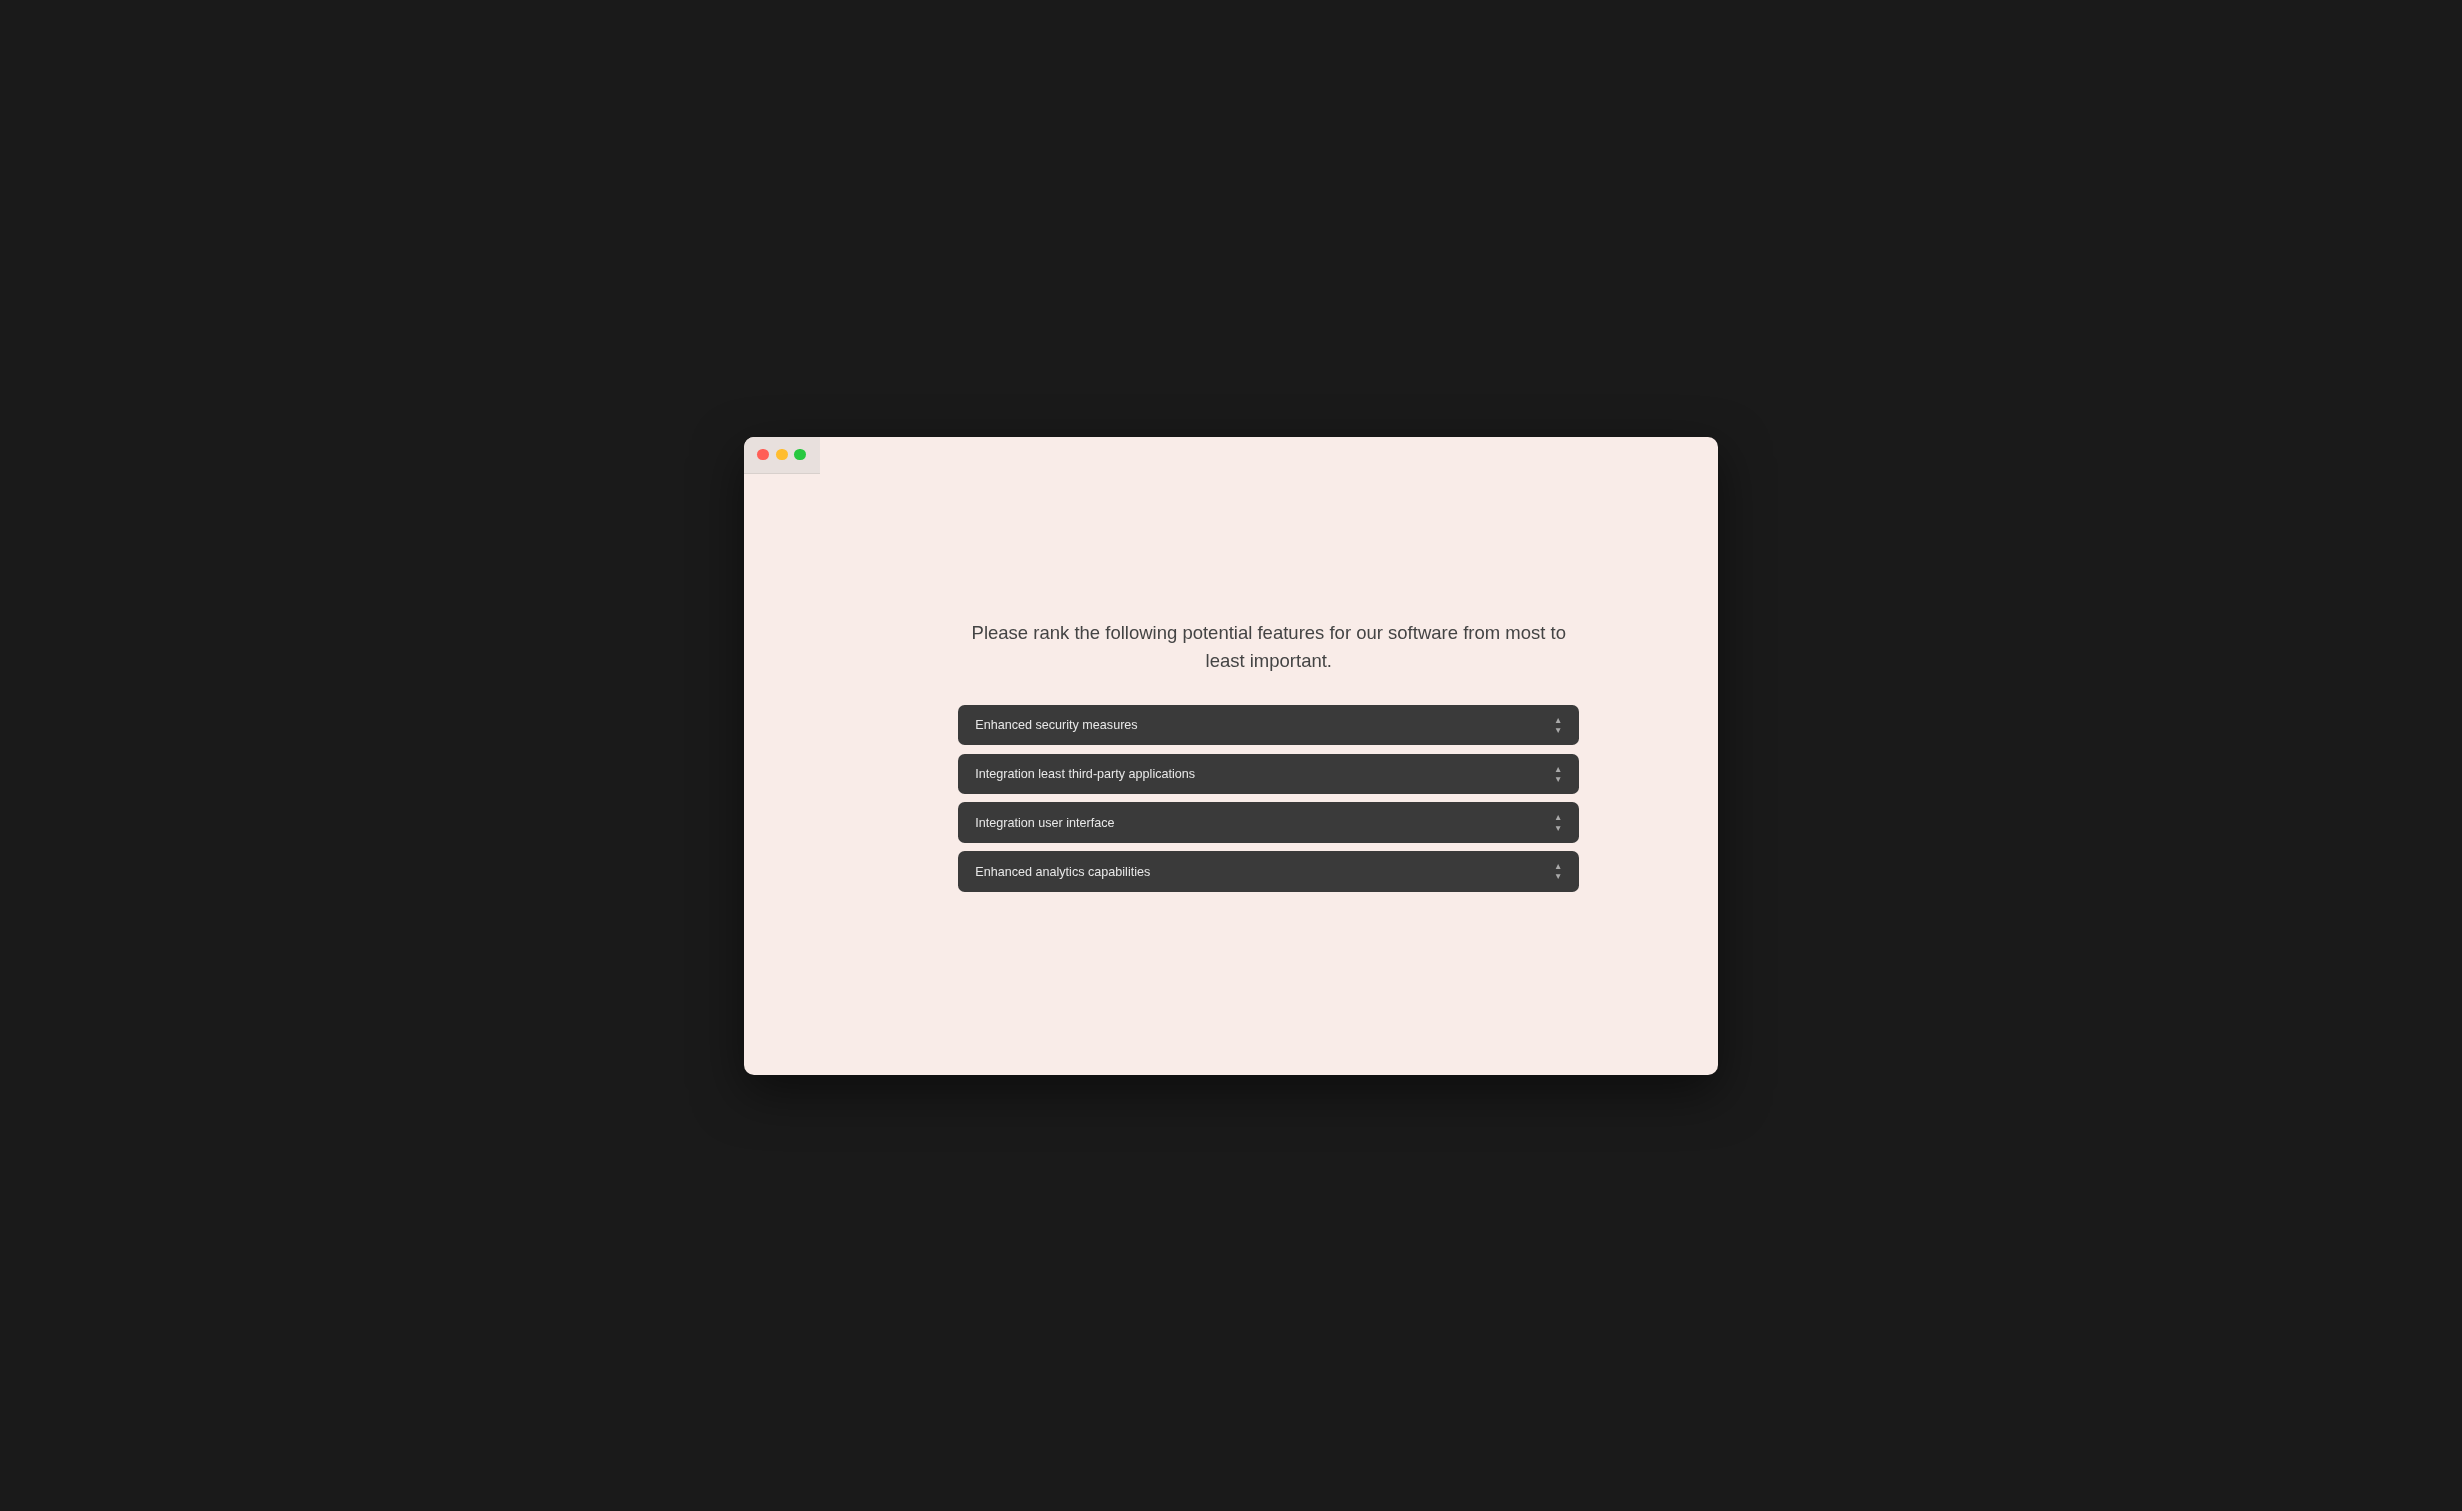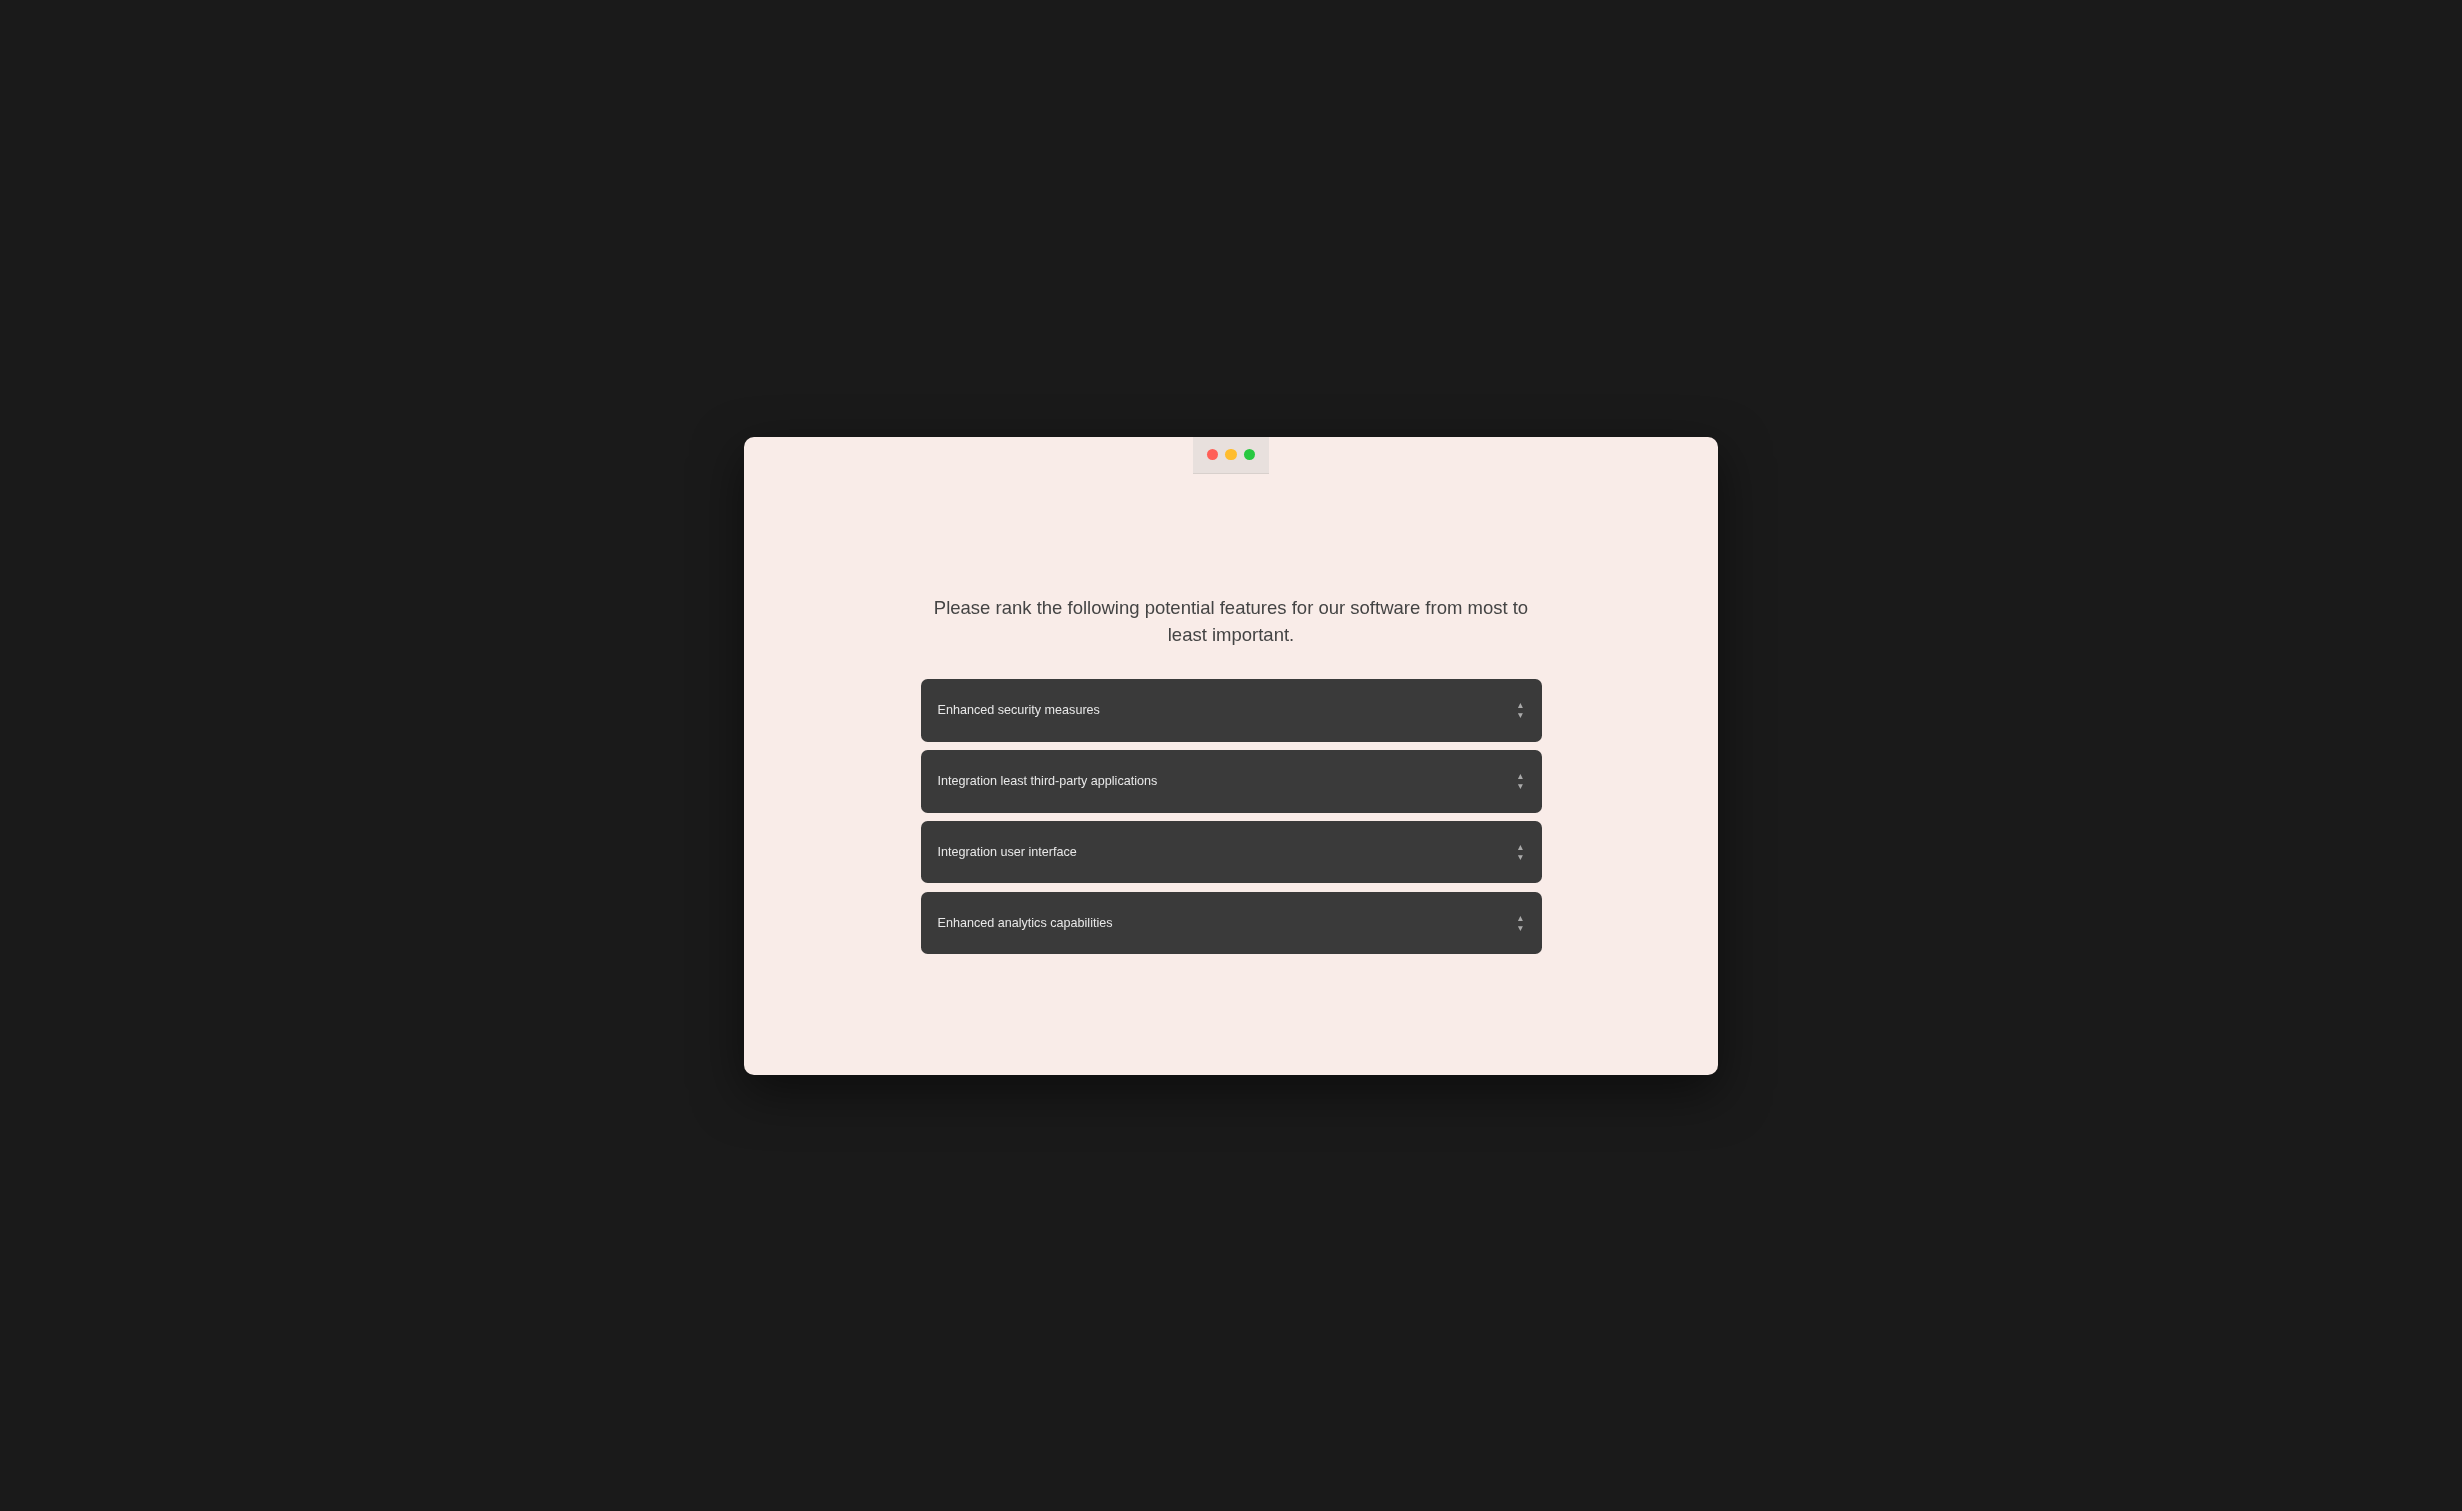--- a/index.html
+++ b/index.html
@@ -13,23 +13,22 @@
       font-family: -apple-system, BlinkMacSystemFont, 'Segoe UI', sans-serif;
     }
 
     .window {
       width: 974px;
       height: 638px;
       background: #f9ece8;
       border-radius: 10px;
       overflow: hidden;
       display: flex;
-      flex-direction: column;
+      flex-direction: row;
       box-shadow: 0 17px 50px rgba(0,0,0,0.5);
-      align-items: center;
     }
 
     .titlebar {
       background: #e8e0dd;
       height: 37px;
       display: flex;
       align-items: center;
       padding: 0 13.4px;
       flex-shrink: 0;
       border-bottom: 0.8px solid #d8d0cc;
@@ -81,21 +80,21 @@
     .ranking-list {
       width: 100%;
       display: flex;
       flex-direction: column;
       gap: 8.4px;
     }
 
     .ranking-item {
       background: #3a3a3a;
       border-radius: 6.7px;
-      padding: 22px 17px;
+      padding: 11px 17px;
       display: flex;
       align-items: center;
       justify-content: space-between;
       cursor: grab;
       user-select: none;
     }
 
     .ranking-label {
       color: #e8e8e8;
       font-size: 12.6px;

